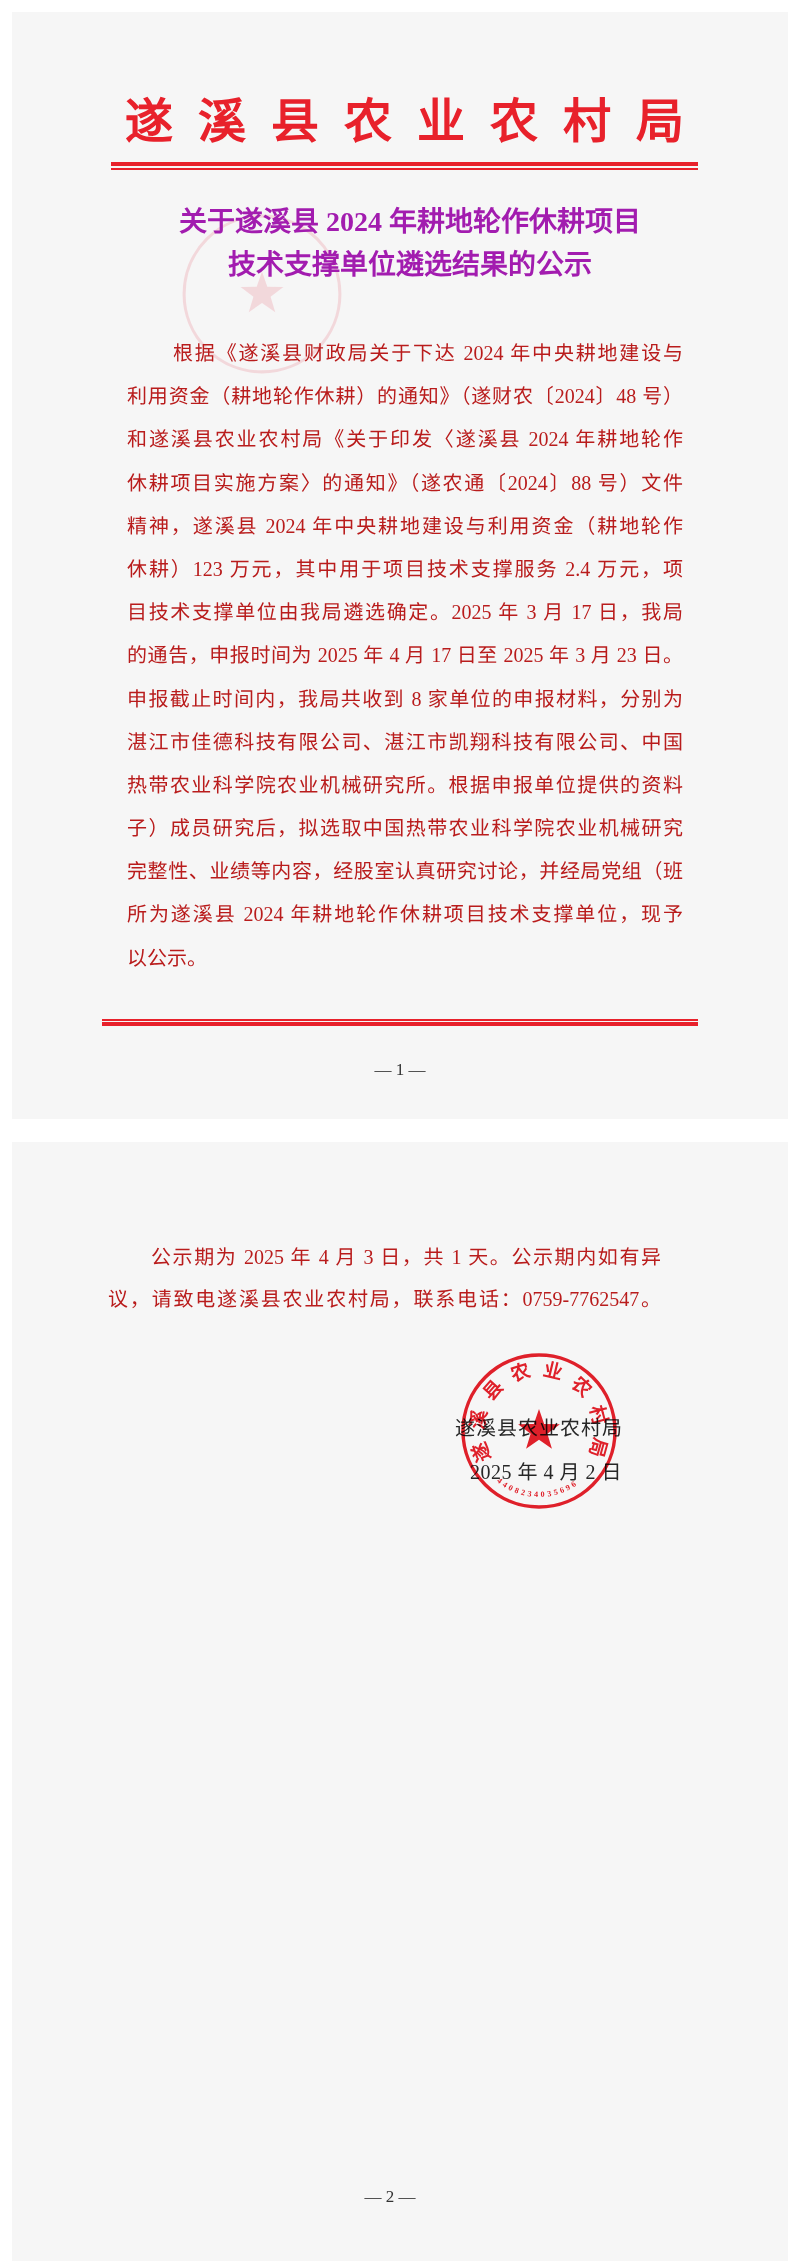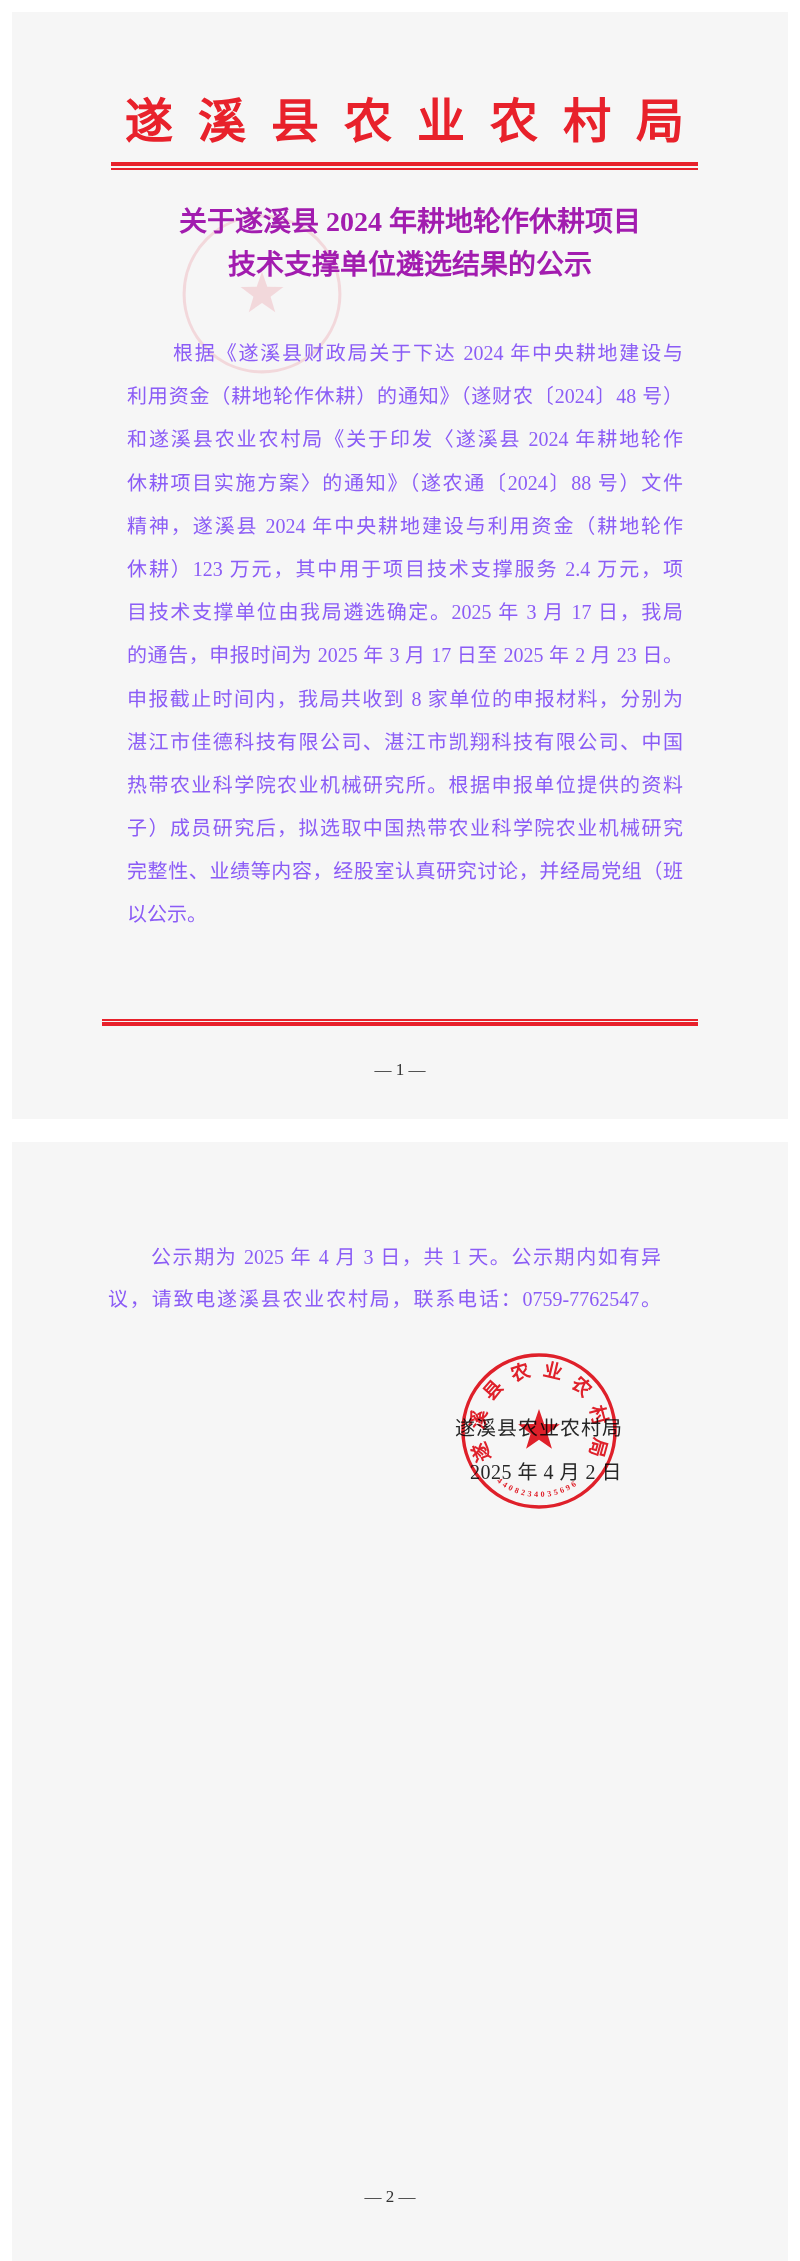--- a/index.html
+++ b/index.html
@@ -25,21 +25,21 @@
     .rule { position: absolute; background: #e8212b; }
 
     .title-line {
       position: absolute; left: 10px; width: 776px; text-align: center;
       font-size: 28px; line-height: 40px; font-weight: 700; color: #a21caf;
       white-space: nowrap; font-family: "Liberation Serif", serif;
     }
 
     .body-block { position: absolute; }
     .ln {
-      height: 43.2px; line-height: 43.2px; font-size: 20px; color: #8b5cf6;
+      height: 43.2px; line-height: 43.2px; font-size: 20px; color: #b91c1c;
       overflow: hidden; font-family: "Liberation Serif", serif;
     }
     .ln.j { text-align: justify; text-align-last: justify; }
     .ln.indent { padding-left: 46px; }
     .p2 .ln { height: 42px; line-height: 42px; }
     .p2 .ln.indent { padding-left: 43px; }
 
     .page-number {
       position: absolute; font-size: 17px; line-height: 24px; text-align: center;
       color: #333333; white-space: nowrap; font-family: "Liberation Serif", serif;
@@ -73,26 +73,27 @@
   <div class="title-line" style="top:233px;">技术支撑单位遴选结果的公示</div>
 
   <div class="body-block" style="left:115px; top:320px; width:556px;">
     <div class="ln j indent">根据《遂溪县财政局关于下达 2024 年中央耕地建设与</div>
     <div class="ln j">利用资金（耕地轮作休耕）的通知》（遂财农〔2024〕48 号）</div>
     <div class="ln j">和遂溪县农业农村局《关于印发〈遂溪县 2024 年耕地轮作</div>
     <div class="ln j">休耕项目实施方案〉的通知》（遂农通〔2024〕88 号）文件</div>
     <div class="ln j">精神，遂溪县 2024 年中央耕地建设与利用资金（耕地轮作</div>
     <div class="ln j">休耕）123 万元，其中用于项目技术支撑服务 2.4 万元，项</div>
     <div class="ln j">目技术支撑单位由我局遴选确定。2025 年 3 月 17 日，我局</div>
-    <div class="ln j">的通告，申报时间为 2025 年 3 月 17 日至 2025 年 2 月 23 日。</div>
+    <div class="ln j">的通告，申报时间为 2025 年 4 月 17 日至 2025 年 3 月 23 日。</div>
     <div class="ln j">申报截止时间内，我局共收到 8 家单位的申报材料，分别为</div>
     <div class="ln j">湛江市佳德科技有限公司、湛江市凯翔科技有限公司、中国</div>
     <div class="ln j">热带农业科学院农业机械研究所。根据申报单位提供的资料</div>
     <div class="ln j">子）成员研究后，拟选取中国热带农业科学院农业机械研究</div>
     <div class="ln j">完整性、业绩等内容，经股室认真研究讨论，并经局党组（班</div>
+    <div class="ln j">所为遂溪县 2024 年耕地轮作休耕项目技术支撑单位，现予</div>
     <div class="ln">以公示。</div>
   </div>
 
   <div class="rule" style="left:90px; top:1007px; width:596px; height:1.5px;"></div>
   <div class="rule" style="left:90px; top:1010px; width:596px; height:4px;"></div>
 
   <div class="page-number" style="left:338px; top:1046px; width:100px;">— 1 —</div>
 </div>
 
 <div class="page p2" id="page2">

